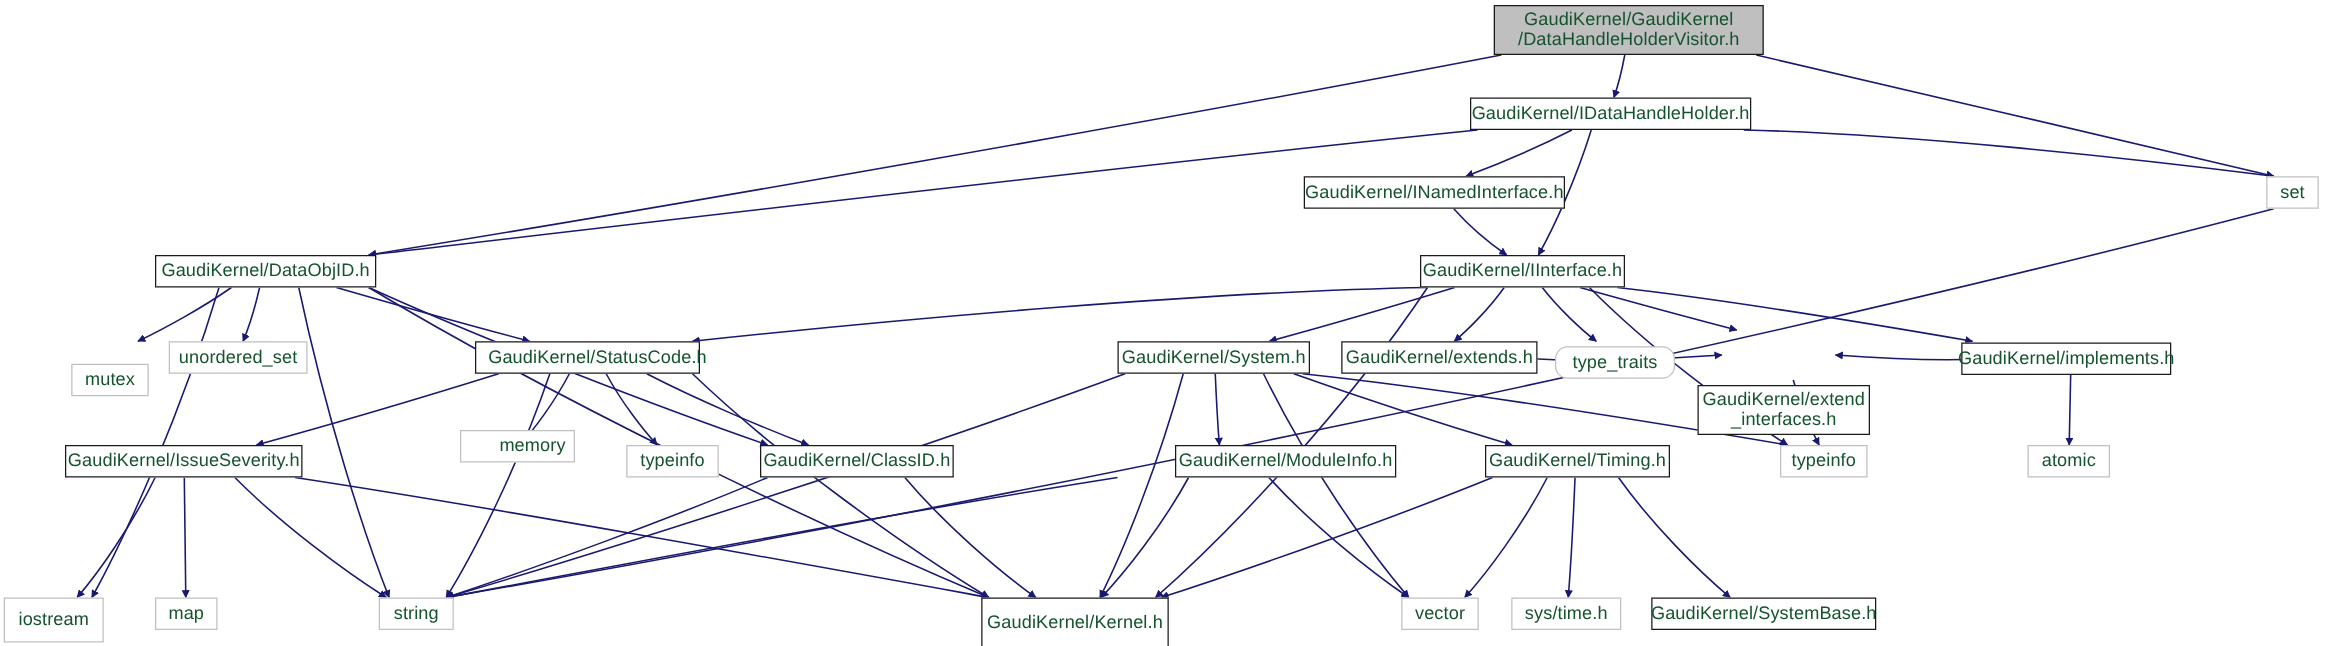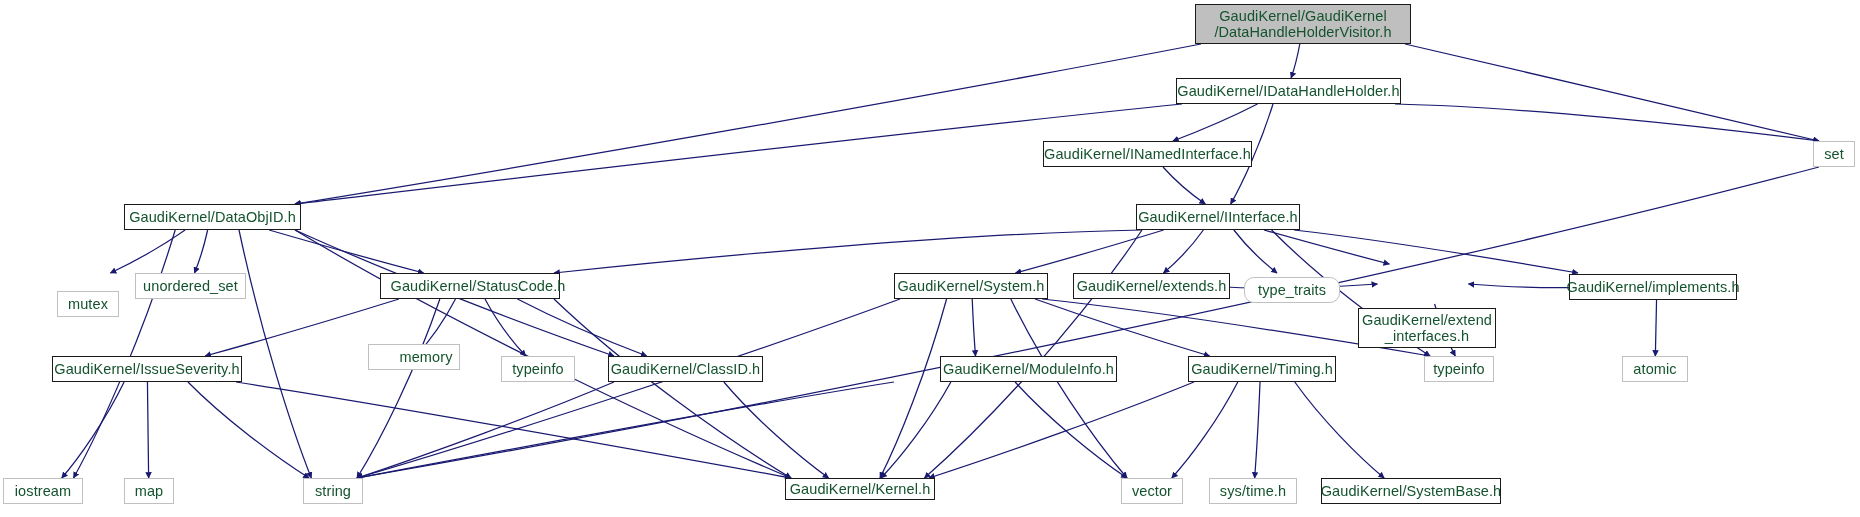--- a/index.html
+++ b/index.html
@@ -131,21 +131,21 @@
 _interfaces.h</div>
       <div class="node hdr" style="left: 1569px; top: 274px; width: 168px; height: 26px;">GaudiKernel/implements.h</div>
       <div class="node hdr" style="left: 52px; top: 356px; width: 190px; height: 26px;">GaudiKernel/IssueSeverity.h</div>
       <div class="node lib" style="left: 368px; top: 344px; width: 92px; height: 26px; padding-left: 24px;">memory</div>
       <div class="node lib" style="left: 501px; top: 356px; width: 74px; height: 26px;">typeinfo</div>
       <div class="node hdr" style="left: 608px; top: 356px; width: 155px; height: 26px;">GaudiKernel/ClassID.h</div>
       <div class="node hdr" style="left: 940px; top: 356px; width: 177px; height: 26px;">GaudiKernel/ModuleInfo.h</div>
       <div class="node hdr" style="left: 1188px; top: 356px; width: 148px; height: 26px;">GaudiKernel/Timing.h</div>
       <div class="node lib" style="left: 1424px; top: 356px; width: 70px; height: 26px;">typeinfo</div>
       <div class="node lib" style="left: 1622px; top: 356px; width: 66px; height: 26px;">atomic</div>
-      <div class="node lib" style="left: 3px; top: 478px; width: 80px; height: 26px;">iostream</div>
+      <div class="node lib" style="left: 3px; top: 478px; width: 80px; height: 36px;">iostream</div>
       <div class="node lib" style="left: 124px; top: 478px; width: 50px; height: 26px;">map</div>
       <div class="node lib" style="left: 303px; top: 478px; width: 60px; height: 26px;">string</div>
-      <div class="node hdr" style="left: 785px; top: 478px; width: 150px; height: 22px;">GaudiKernel/Kernel.h</div>
+      <div class="node hdr" style="left: 785px; top: 478px; width: 150px; height: 40px;">GaudiKernel/Kernel.h</div>
       <div class="node lib" style="left: 1121px; top: 478px; width: 62px; height: 26px;">vector</div>
       <div class="node lib" style="left: 1209px; top: 478px; width: 88px; height: 26px;">sys/time.h</div>
       <div class="node hdr" style="left: 1321px; top: 478px; width: 180px; height: 26px;">GaudiKernel/SystemBase.h</div>
     </div>
 </div>
 
 </body></html>

